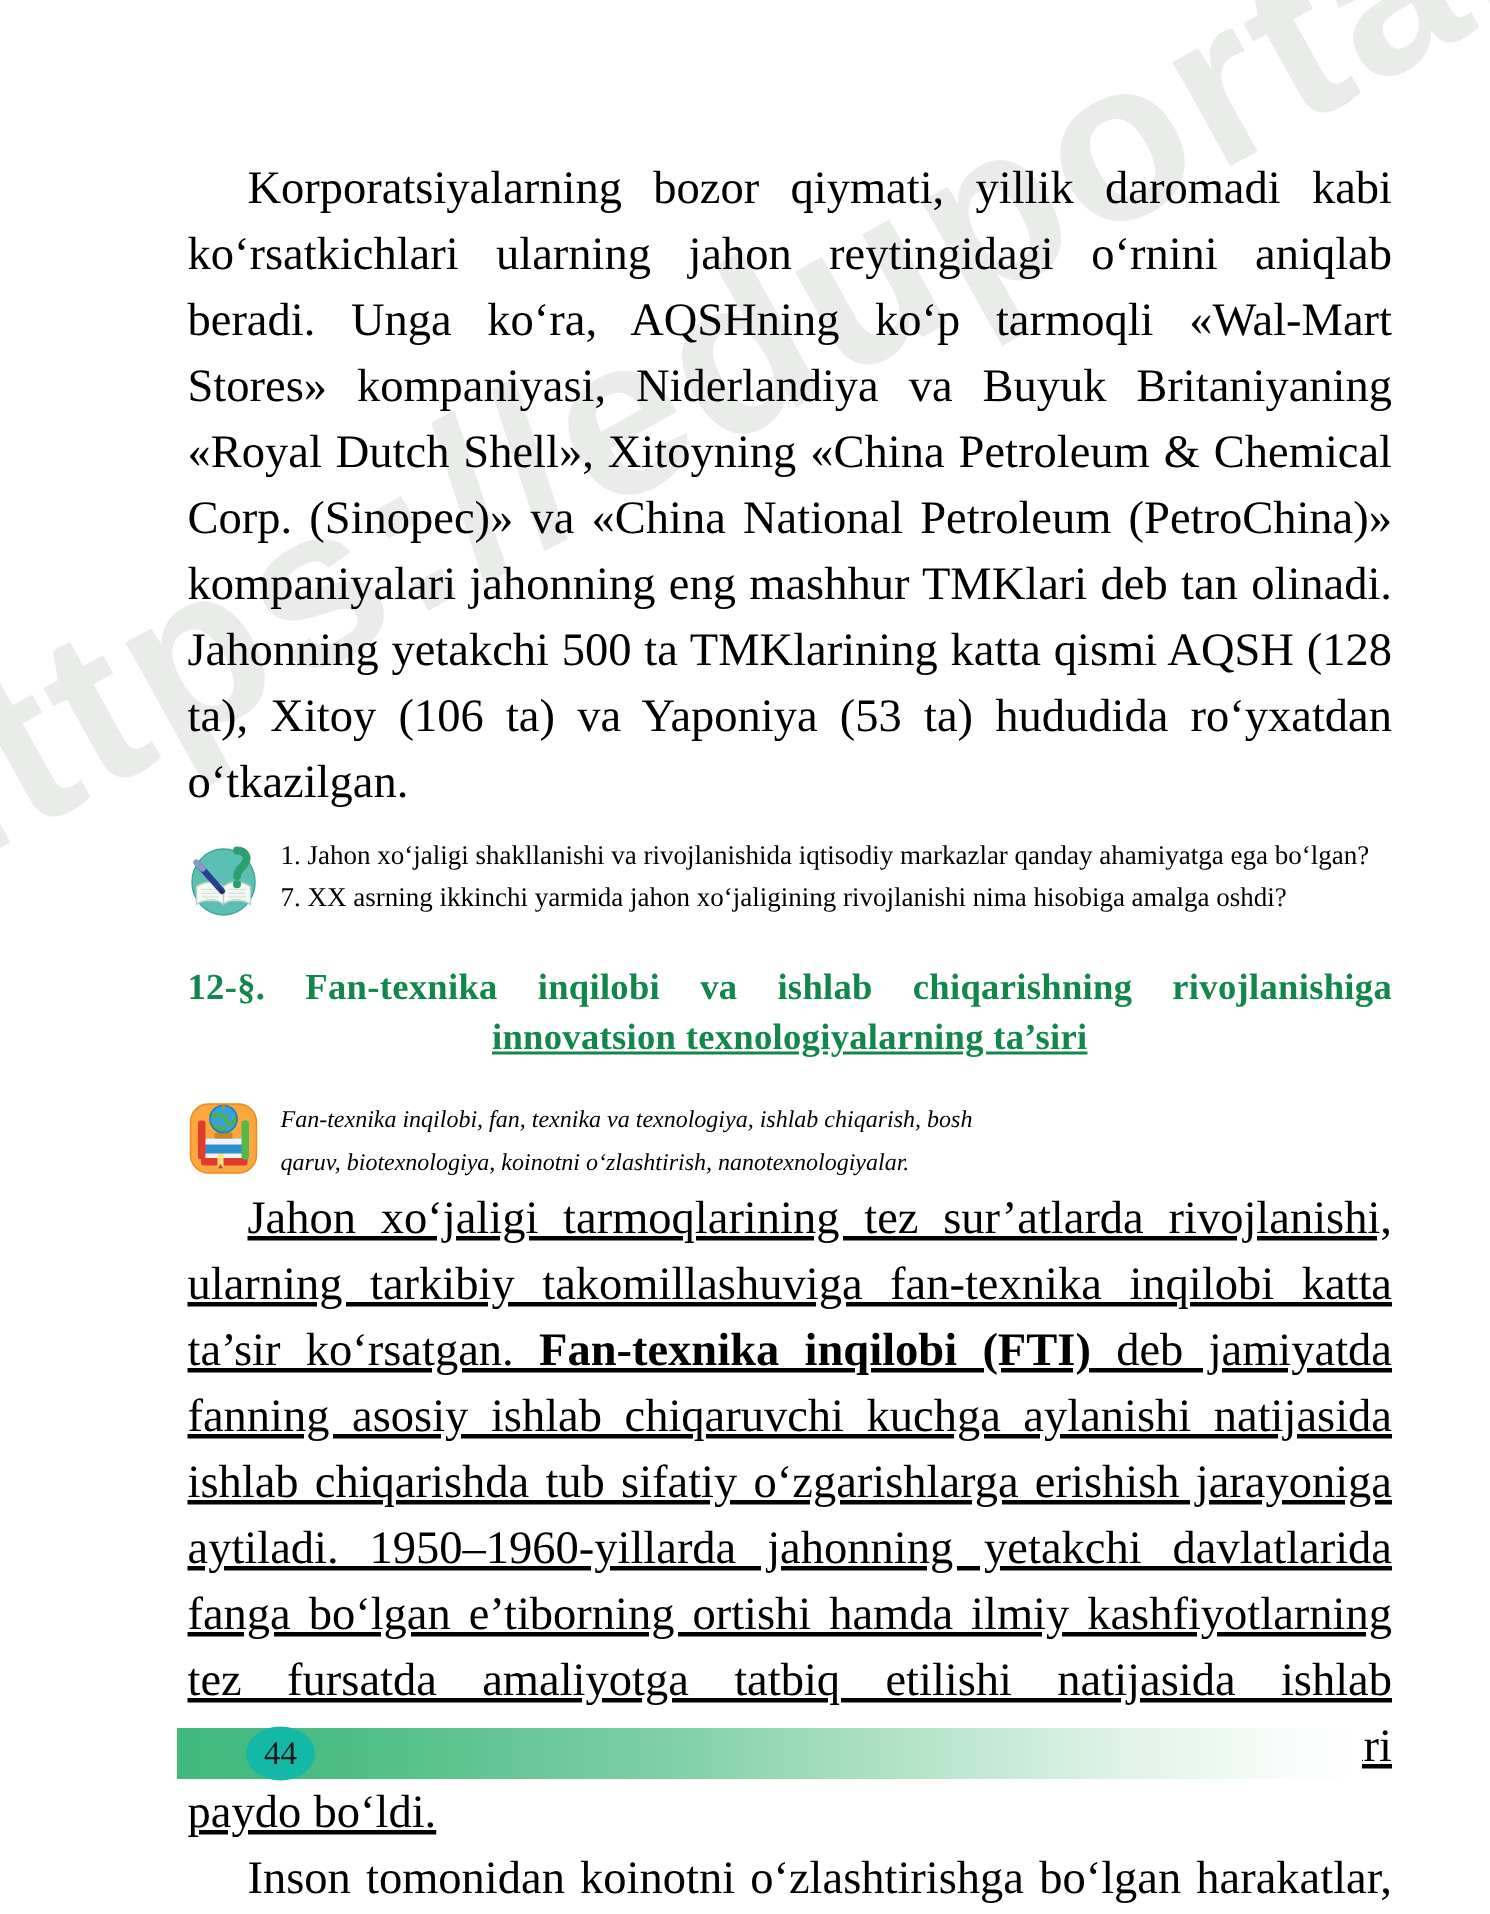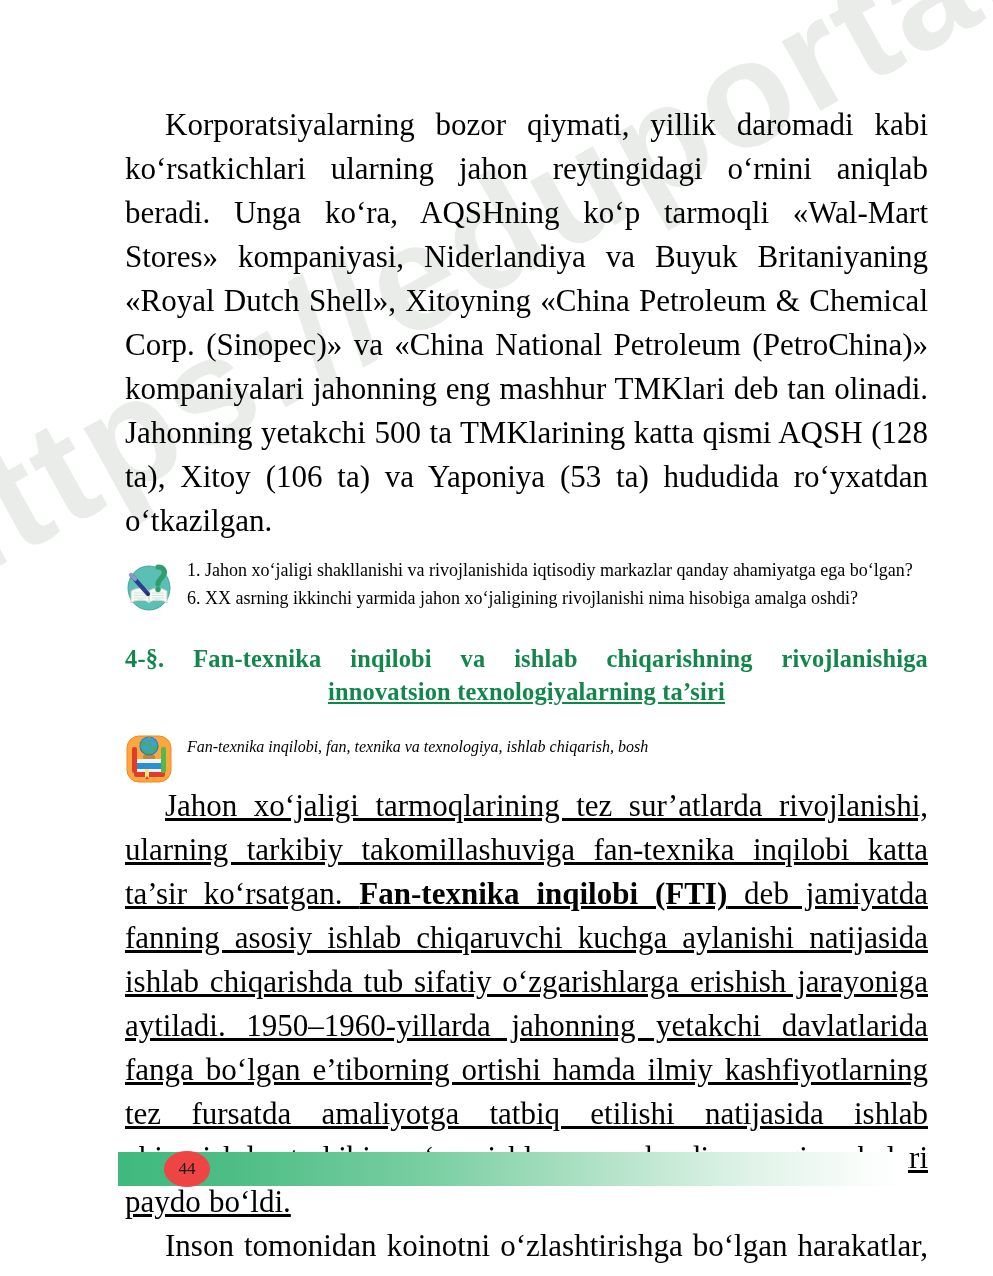--- a/index.html
+++ b/index.html
@@ -143,25 +143,25 @@
         #ffffff 100%);
     z-index: 2;
   }
   .page-number-badge {
     position: absolute;
     left: 164px;
     top: 1151px;
     width: 46px;
     height: 36px;
     border-radius: 50%;
-    background: #ef4444;
+    background: #14b8a6;
     display: flex;
     align-items: center;
     justify-content: center;
-    font-size: 17px;
+    font-size: 22px;
     color: #1a1a1a;
     z-index: 3;
   }
 
   
   .icon-art { display: block; }
 </style>
 </head>
 <body>
 
@@ -193,26 +193,26 @@
           </g>
           <path d="M33 4 C39 4, 41 9, 38 13 C35.5 16.5, 33 17.5, 33 21" fill="none" stroke="#2f9e6e" stroke-width="5.2" stroke-linecap="round"></path>
           <circle cx="33" cy="26.5" r="2.7" fill="#2f9e6e"></circle>
           <path d="M7 13 L23 31" stroke="#2b3f8f" stroke-width="4.2" stroke-linecap="round"></path>
           <path d="M20.5 28 L24.5 32 L22.5 33 Z" fill="#1b2657"></path>
           <path d="M6 12 L10 16" stroke="#8b98c7" stroke-width="4.2" stroke-linecap="round"></path>
         </svg>
       </div>
       <div class="question-list">
         <p class="q">1. Jahon xo‘jaligi shakllanishi va rivojlanishida iqtisodiy markazlar qanday ahamiyatga ega bo‘lgan?</p>
-        <p class="q">6. XX asrning ikkinchi yarmida jahon xo‘jaligining rivojlanishi nima hisobiga amalga oshdi?</p>
+        <p class="q">7. XX asrning ikkinchi yarmida jahon xo‘jaligining rivojlanishi nima hisobiga amalga oshdi?</p>
       </div>
     </div>
 
     <h2 class="section-title">
-      <span class="ln1">4-§. Fan-texnika inqilobi va ishlab chiqarishning rivojlanishiga</span>
+      <span class="ln1">12-§. Fan-texnika inqilobi va ishlab chiqarishning rivojlanishiga</span>
       <span class="ln2">innovatsion texnologiyalarning ta’siri</span>
     </h2>
 
     <div class="icon-block keyword-block">
       <div class="icon-slot">
         <svg class="icon-art" width="48" height="50" viewBox="0 0 48 50" aria-hidden="true">
           <rect x="2" y="2" width="44" height="46" rx="12" fill="#f9a73e"></rect>
           <rect x="2" y="2" width="44" height="46" rx="12" fill="none" stroke="#f08a22" stroke-width="1"></rect>
           <rect x="9" y="34" width="31" height="9" rx="2" fill="#e23b2e"></rect>
           <rect x="9" y="34" width="31" height="4" rx="1.5" fill="#f0f3f5"></rect>
@@ -226,20 +226,21 @@
           <rect x="22" y="17" width="4" height="5" fill="#c9862a"></rect>
           <circle cx="24" cy="12" r="9" fill="#3aa0dd"></circle>
           <path d="M16 9 C19 11, 21 8, 24 10 C26 11.5, 25 14, 27 15 C29 16, 31 14, 32 12" fill="none" stroke="#4cae52" stroke-width="3" stroke-linecap="round"></path>
           <path d="M17 16 C19 17.5, 22 18, 25 19" fill="none" stroke="#4cae52" stroke-width="2.6" stroke-linecap="round"></path>
           <circle cx="24" cy="12" r="9" fill="none" stroke="#1f7fb8" stroke-width="1.1"></circle>
           <rect x="23" y="2" width="2" height="3" fill="#c9862a"></rect>
         </svg>
       </div>
       <div class="keyword-text">
         <p>Fan-texnika inqilobi, fan, texnika va texnologiya, ishlab chiqarish, bosh­</p>
+        <p class="last">qaruv, biotexnologiya, koinotni o‘zlashtirish, nanotexnologiyalar.</p>
       </div>
     </div>
 
     <p class="body-par after-keywords"><span>Jahon xo‘jaligi tarmoqlarining tez sur’atlarda rivojlanishi, ularning tar­kibiy takomillashuviga fan-texnika inqilobi katta ta’sir ko‘rsatgan. </span><span class="b">Fan-texnika inqilobi (FTI)</span><span> deb jamiyatda fanning asosiy ishlab chiqaruvchi kuchga aylanishi natijasida ishlab chiqarishda tub sifatiy o‘zgarishlarga erishish jarayoniga aytiladi. 1950–1960-yillarda jahonning yetakchi dav­latlarida fanga bo‘lgan e’tiborning ortishi hamda ilmiy kashfiyotlarning tez fursatda amaliyotga tatbiq etilishi natijasida ishlab chiqarishda tarkibiy o‘zgarishlar yuz berdi, yangi sohalari paydo bo‘ldi.</span></p>
 
     <p class="body-par after-par2">Inson tomonidan koinotni o‘zlashtirishga bo‘lgan harakatlar, yadro energiyasini tinch maqsadlarda o‘zlashtirish (AESlar qurilishi), elektron hisoblash mashinalari – EHMlarning paydo bo‘lishi insoniyat taraqqiyoti­dagi muhim yangiliklar bo‘lib, ular fanning ishlab chiqarish bilan cham­barchas aloqaga kirishganligini ko‘rsatib berdi. O‘z xususiyatiga ko‘ra FTI ko‘p qirrali bo‘lib, o‘zining tarkibiy qismlari hisoblangan fan, texnika, texnologiya, ishlab chiqarish hamda boshqaruvda katta o‘zgarishlarning yuzaga kelishiga sabab bo‘ldi.</p>
 
   </div>
 
   <div class="footer-bar"></div>

